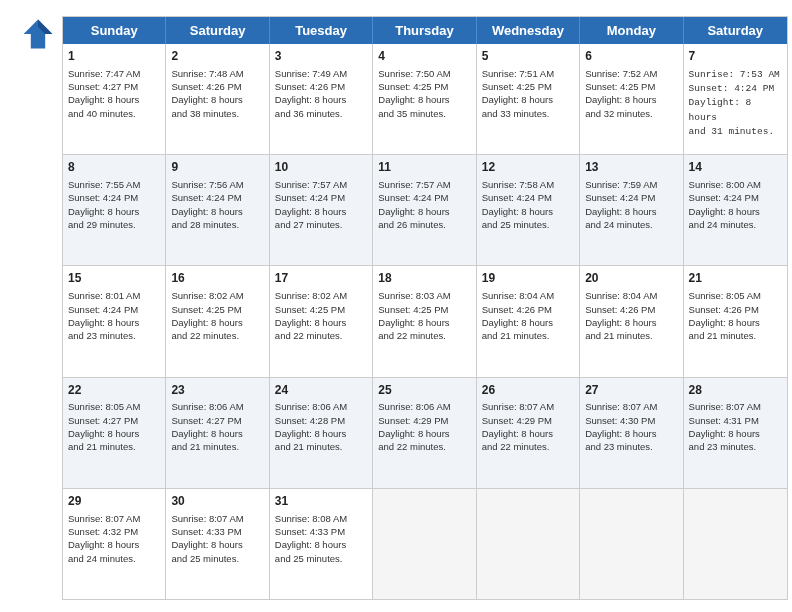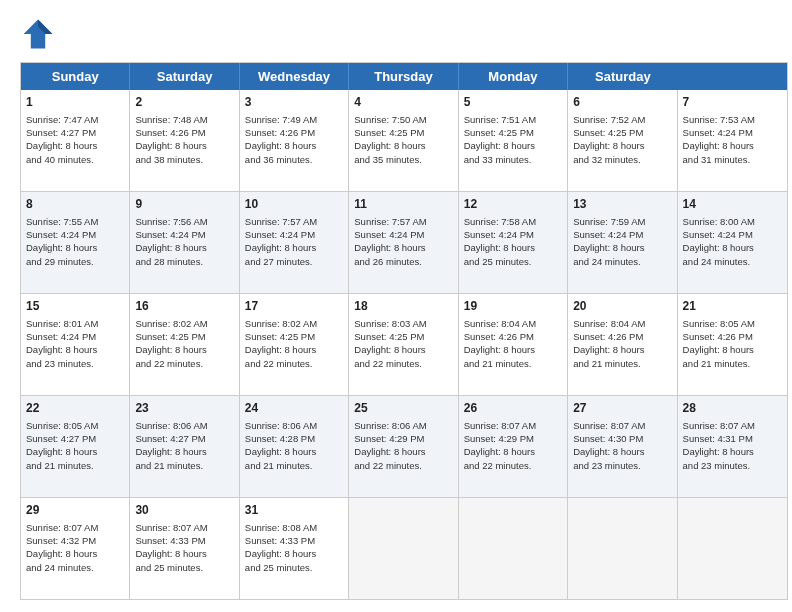--- a/index.html
+++ b/index.html
@@ -8,21 +8,21 @@
       background: #fff;
       width: 792px;
       height: 612px;
       overflow: hidden;
     }
     .page {
       width: 792px;
       height: 612px;
       padding: 16px 4px 12px 20px;
       display: flex;
-      flex-direction: column;
+      flex-direction: row;
     }
     .header {
       display: flex;
       align-items: flex-start;
       justify-content: space-between;
       margin-bottom: 10px;
     }
     .logo {
       display: flex;
       align-items: center;
@@ -126,22 +126,23 @@
     <div class="title-block">
       <h1></h1>
       <h2></h2>
     </div>
   </div>
 
   <div class="calendar">
     <div class="cal-header-row">
     <div class="cal-header-cell">Sunday</div>
         <div class="cal-header-cell">Saturday</div>
+        <div class="cal-header-cell">Tuesday</div>
+        <div class="cal-header-cell">Thursday</div>
         <div class="cal-header-cell">Wednesday</div>
-        <div class="cal-header-cell">Thursday</div>
         <div class="cal-header-cell">Monday</div>
         <div class="cal-header-cell">Saturday</div>
       </div>
     <div class="cal-body">
     <div class="cal-row">
           <div class="cal-cell"><span class="day-num">1</span><span style="white-space: pre-line;">Sunrise: 7:47 AM
 Sunset: 4:27 PM
 Daylight: 8 hours
 and 40 minutes.</span></div>
           <div class="cal-cell"><span class="day-num">2</span><span style="white-space: pre-line;">Sunrise: 7:48 AM
@@ -157,21 +158,21 @@
 Daylight: 8 hours
 and 35 minutes.</span></div>
           <div class="cal-cell"><span class="day-num">5</span><span style="white-space: pre-line;">Sunrise: 7:51 AM
 Sunset: 4:25 PM
 Daylight: 8 hours
 and 33 minutes.</span></div>
           <div class="cal-cell"><span class="day-num">6</span><span style="white-space: pre-line;">Sunrise: 7:52 AM
 Sunset: 4:25 PM
 Daylight: 8 hours
 and 32 minutes.</span></div>
-          <div class="cal-cell"><span class="day-num">7</span><span style="white-space: pre-line;">Sunrise: 7:53 AM
+          <div class="cal-cell"><span class="day-num">7</span><span style="white-space: pre-line; font-family: Liberation Mono, monospace;">Sunrise: 7:53 AM
 Sunset: 4:24 PM
 Daylight: 8 hours
 and 31 minutes.</span></div>
         </div>
         <div class="cal-row">
           <div class="cal-cell"><span class="day-num">8</span><span style="white-space: pre-line;">Sunrise: 7:55 AM
 Sunset: 4:24 PM
 Daylight: 8 hours
 and 29 minutes.</span></div>
           <div class="cal-cell"><span class="day-num">9</span><span style="white-space: pre-line;">Sunrise: 7:56 AM

